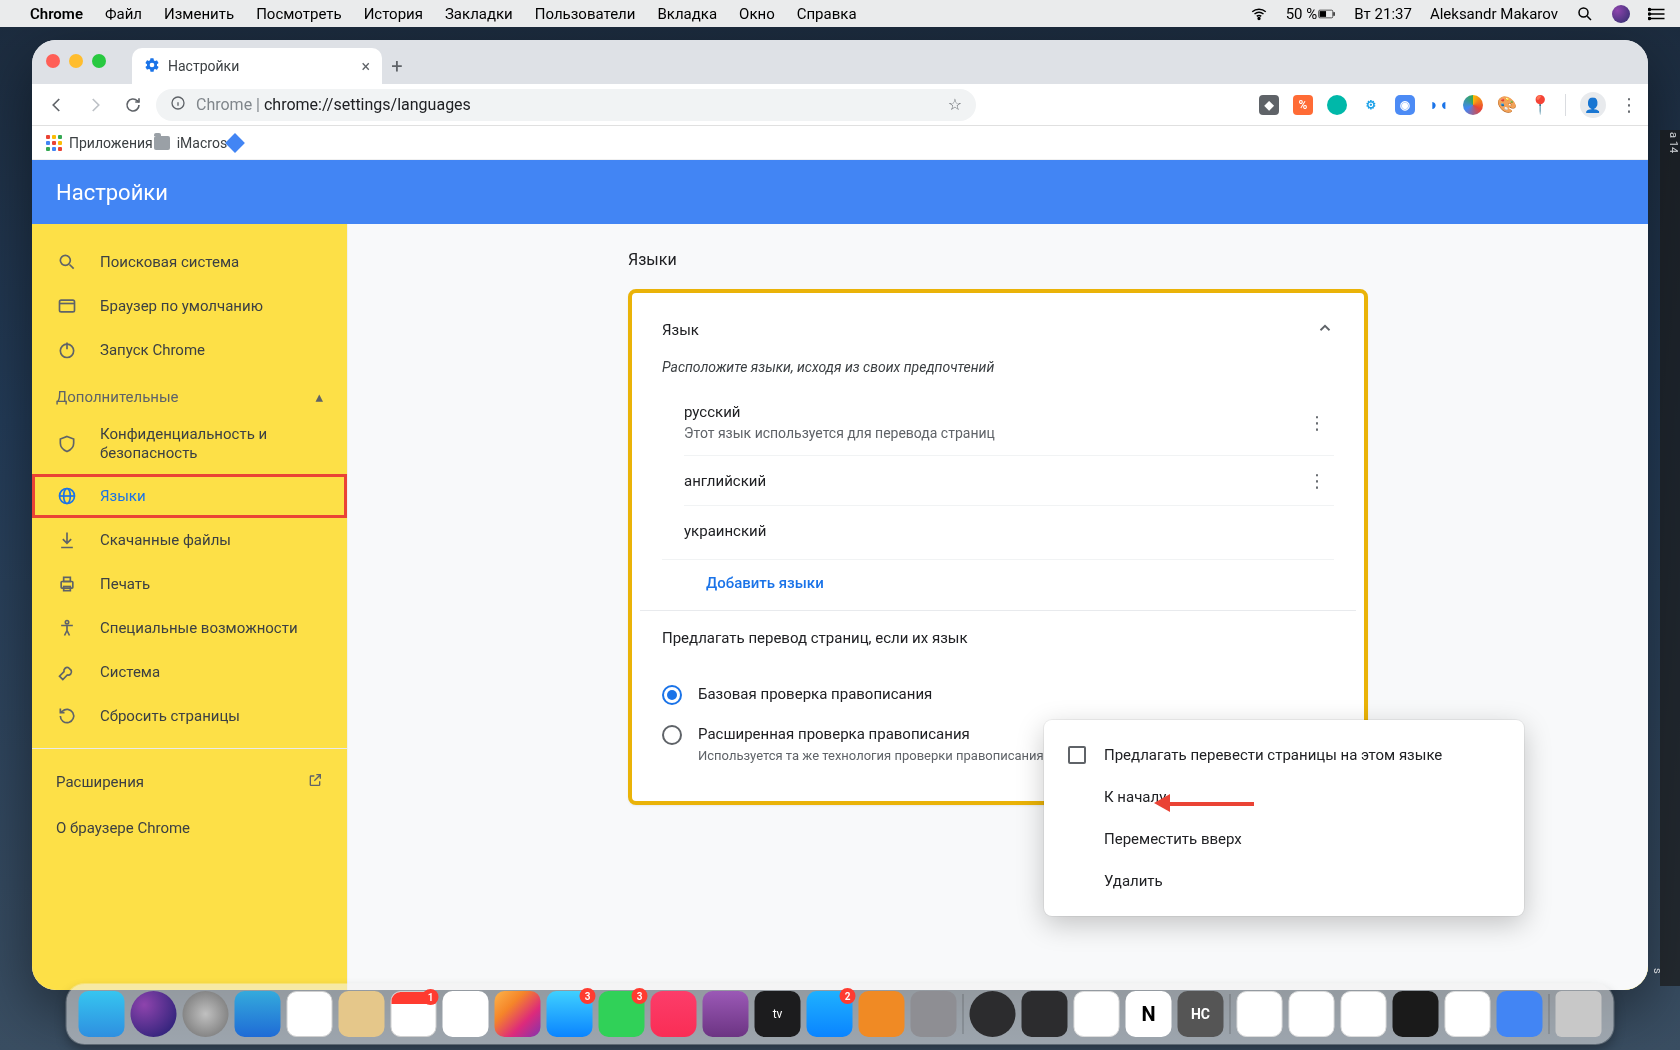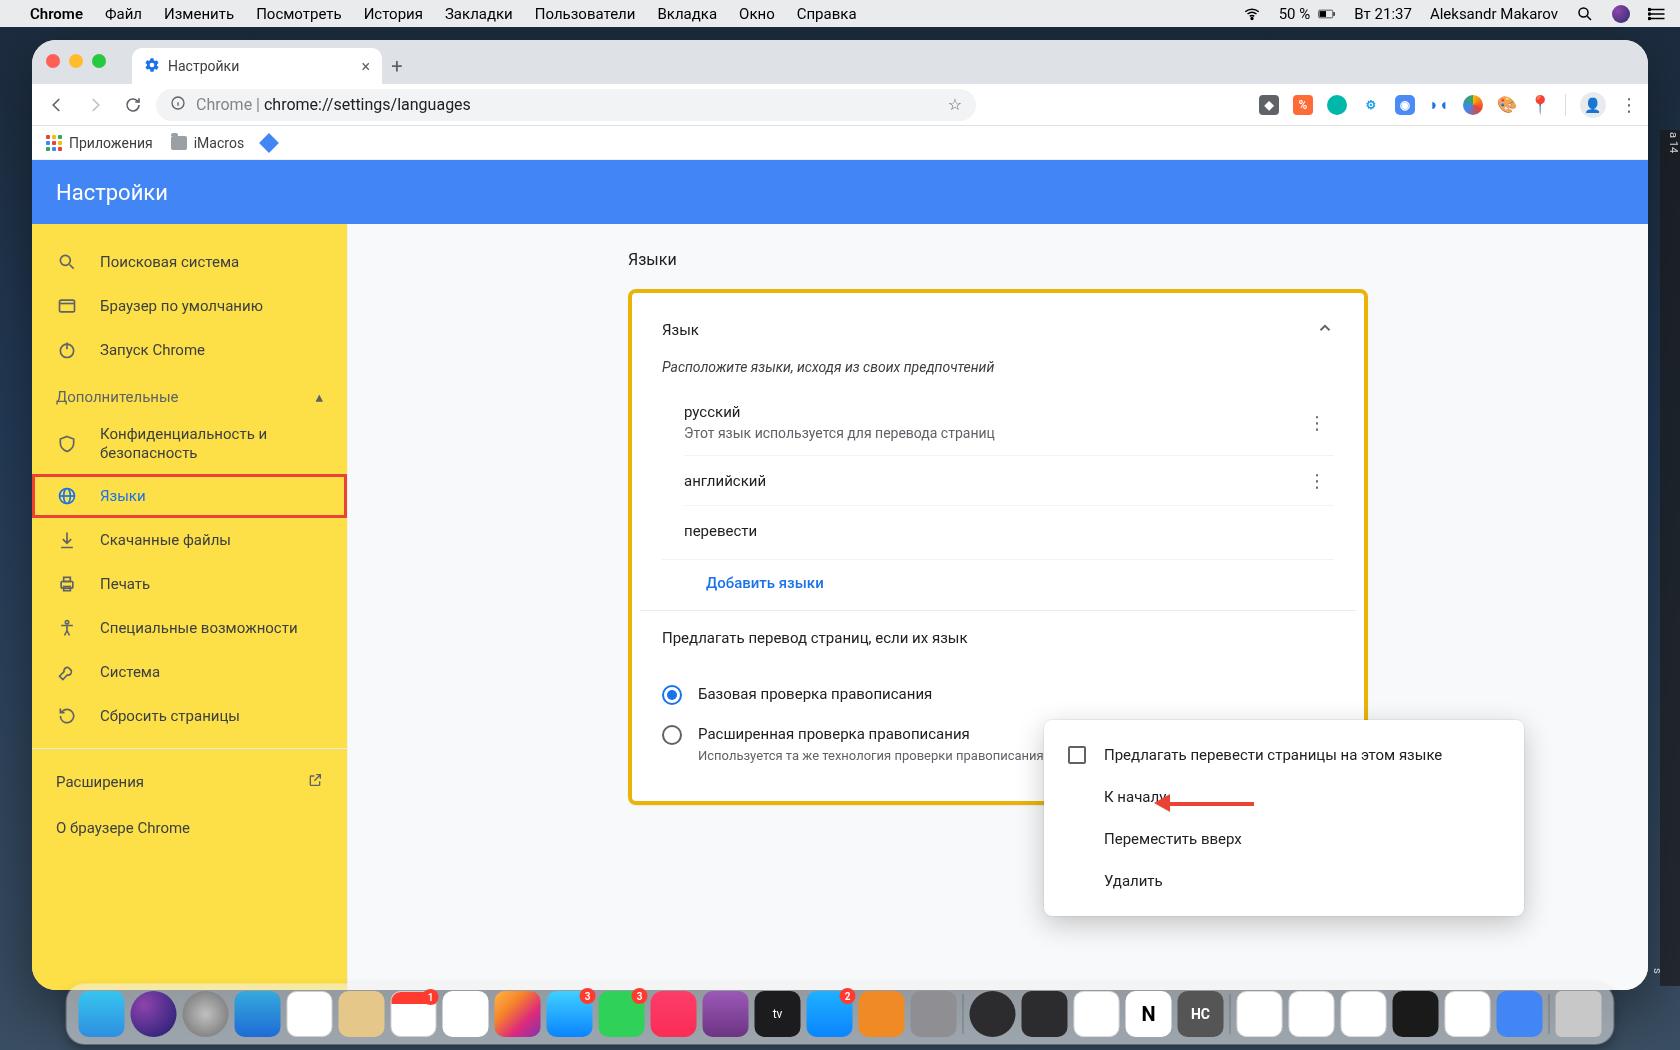--- a/index.html
+++ b/index.html
@@ -15,21 +15,21 @@
     position: absolute; top:0; left:0; right:0; height:27px;
     background: rgba(245,245,245,0.95);
     display:flex; align-items:center; padding:0 14px;
     font-size:15px; color:#000;
     z-index:10;
   }
   .mac-menubar .apple { font-size:18px; margin-right:16px; }
   .mac-menubar .menu-item { margin-right:22px; }
   .mac-menubar .bold { font-weight:600; }
   .mac-menubar .spacer { flex:1; }
-  .mac-menubar .right-item { margin-left:18px; display:flex; align-items:center; gap:8px; }
+  .mac-menubar .right-item { margin-left:18px; display:flex; align-items:center; gap:1px; }
   .mac-menubar svg { width:18px; height:18px; }
 
   
   .chrome-window {
     position:absolute; left:32px; top:40px; right:32px; bottom:60px;
     background:#fff; border-radius:24px;
     box-shadow: 0 20px 60px rgba(0,0,0,0.45);
     overflow:hidden;
     display:flex; flex-direction:column;
   }
@@ -66,21 +66,21 @@
   .omnibox .url { color:#202124; }
   .omnibox .url .dim { color:#80868b; }
   .omnibox .star { margin-left:auto; color:#5f6368; }
   .ext-icons { margin-left:auto; display:flex; align-items:center; gap:14px; }
   .ext-icons .e { width:20px; height:20px; border-radius:4px; display:flex;align-items:center;justify-content:center;font-size:12px;color:#fff;font-weight:600;}
   .avatar-chip{ width:26px;height:26px;border-radius:50%;background:#e8eaed;display:flex;align-items:center;justify-content:center;color:#5f6368;font-size:14px;}
   .vdots{font-size:18px;color:#5f6368;}
 
   .bookmark-bar{
     height:34px; background:#fff; border-bottom:1px solid #f0f0f0;
-    display:flex; align-items:center; padding:0 14px; gap:18px;
+    display:flex; align-items:center; padding:0 14px; gap:1px;
     font-size:14px; color:#3c4043;
   }
   .bk-item{display:flex;align-items:center;gap:7px; cursor:pointer;}
   .apps-icon{width:16px;height:16px;display:grid;grid-template-columns:repeat(3,4px);grid-template-rows:repeat(3,4px);gap:2px;}
   .apps-icon i{width:4px;height:4px;background:#f00;border-radius:1px;}
   .apps-icon i:nth-child(1){background:#ea4335;}
   .apps-icon i:nth-child(2){background:#fbbc05;}
   .apps-icon i:nth-child(3){background:#34a853;}
   .apps-icon i:nth-child(4){background:#4285f4;}
   .apps-icon i:nth-child(5){background:#ea4335;}
@@ -527,21 +527,21 @@
                 <span class="lang-more">⋮</span>
               </div>
               <div class="lang-row">
                 <div>
                   <div class="lang-name">английский</div>
                 </div>
                 <span class="lang-more">⋮</span>
               </div>
               <div class="lang-row">
                 <div>
-                  <div class="lang-name">перевести</div>
+                  <div class="lang-name">украинский</div>
                 </div>
                 <span class="lang-more" style="visibility:hidden">⋮</span>
               </div>
             </div>
             <div class="add-lang">Добавить языки</div>
 
             <div class="sub-section">
               <span>Предлагать перевод страниц, если их язык</span>
             </div>
 

